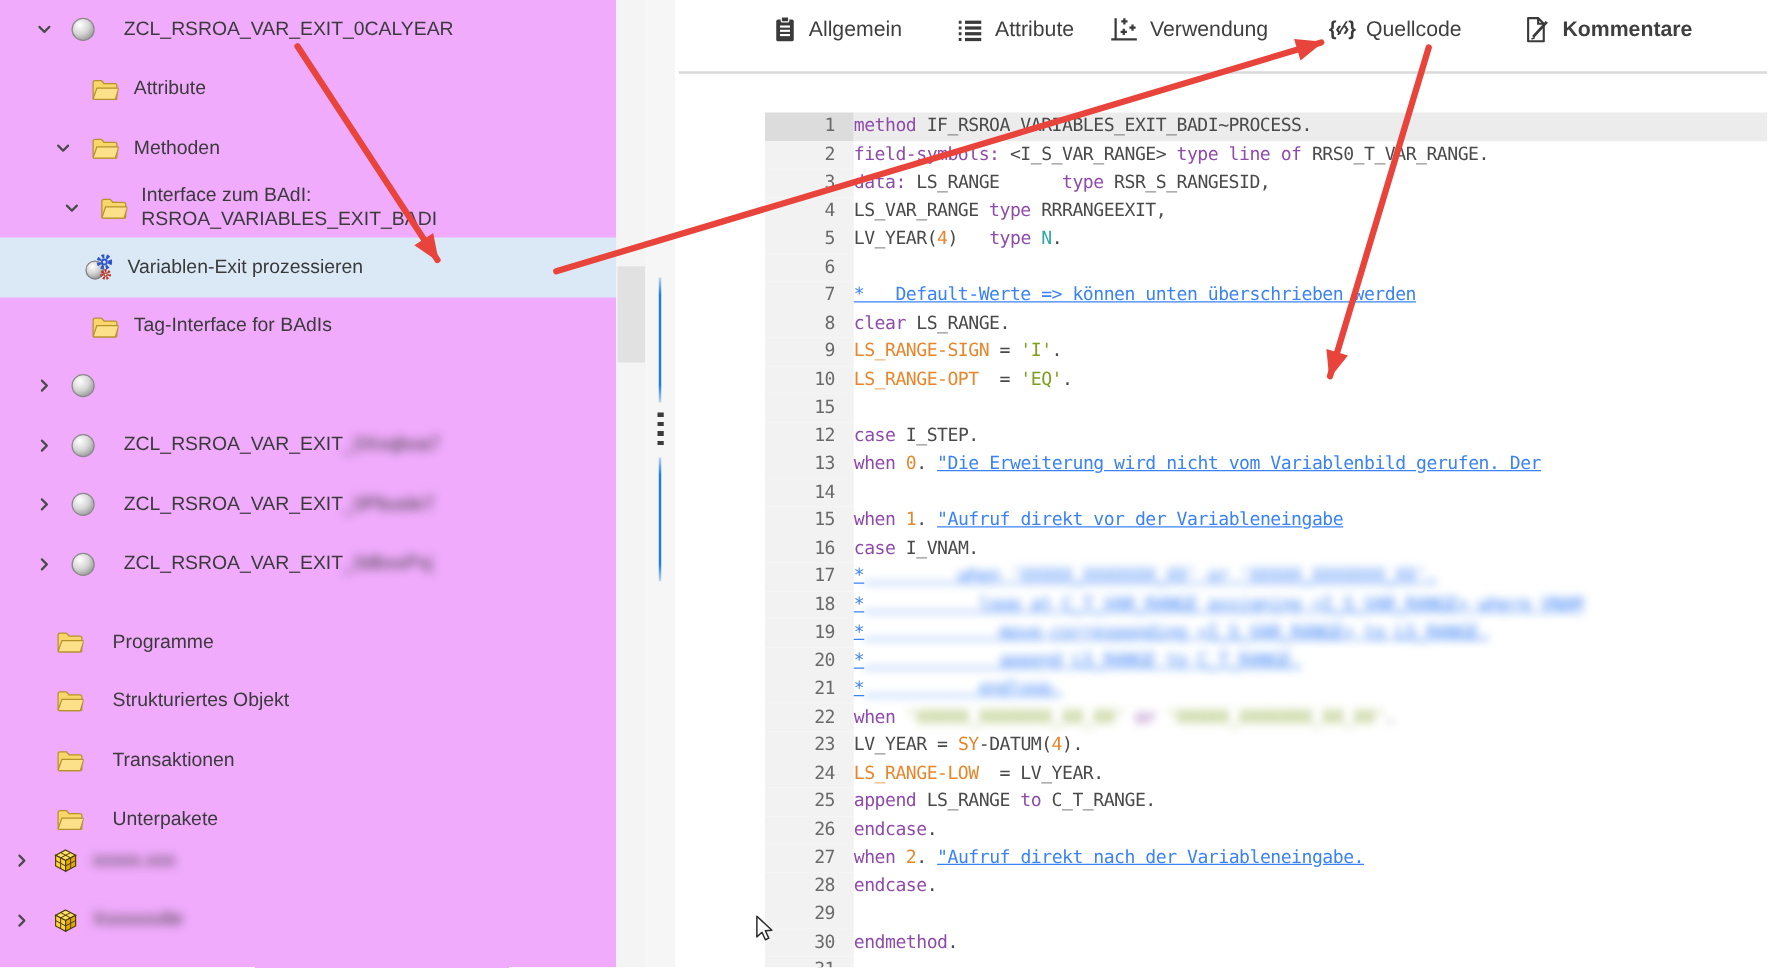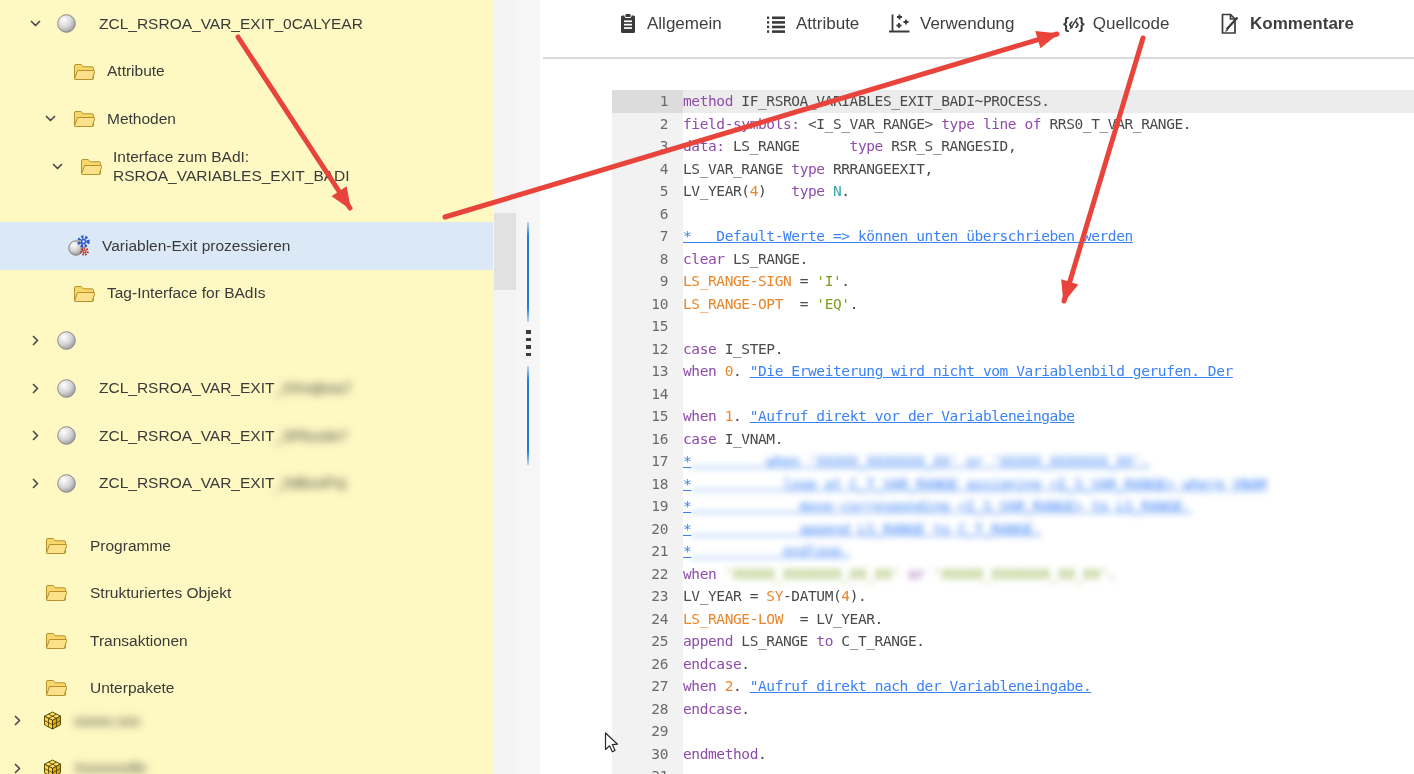--- a/index.html
+++ b/index.html
@@ -1,22 +1,22 @@
 <!DOCTYPE html>
 <html><head>
 <meta charset="utf-8">
 <style>
   html,body{margin:0;padding:0;background:#fff;}
   .app{position:relative;width:1414px;height:774px;background:#fff;overflow:hidden;
        font-family:"Liberation Sans",sans-serif;}
 
   
-  .tree{position:absolute;left:0;top:0;width:493px;height:774px;background:#fef9c3;}
+  .tree{position:absolute;left:0;top:0;width:493px;height:774px;background:#f0abfc;}
   .trow{display:flex;align-items:center;height:47.5px;color:#3a3a3a;font-size:15.5px;}
-  .trow.sel{background:#dbe9f6;margin-top:32px;}
+  .trow.sel{background:#dbe9f6;}
   .chev{width:18px;height:18px;flex:0 0 18px;display:flex;align-items:center;justify-content:center;}
   .chev.none{visibility:hidden;}
   .ticon{display:flex;align-items:center;justify-content:center;}
   .tlabel{white-space:nowrap;}
   .t-class{padding-left:26px;}  .t-class .ticon{margin-left:12px;}  .t-class .tlabel{margin-left:22px;}
   .t-cfolder{padding-left:41px;}.t-cfolder .ticon{margin-left:14px;}.t-cfolder .tlabel{margin-left:12px;}
   .t-ifolder{padding-left:48px;}.t-ifolder .ticon{margin-left:14px;}.t-ifolder .tlabel{margin-left:11px;white-space:normal;width:310px;line-height:19px;}
   .t-method{padding-left:60px;} .t-method .ticon{margin-left:8px;}  .t-method .tlabel{margin-left:10px;}
   .t-rfolder{padding-left:13px;align-items:flex-end;}.t-rfolder .ticon{margin-left:14px;}.t-rfolder .tlabel{margin-left:23px;}
   .t-pkg{padding-left:8px;}     .t-pkg .ticon{margin-left:16px;}    .t-pkg .tlabel{margin-left:11px;}

